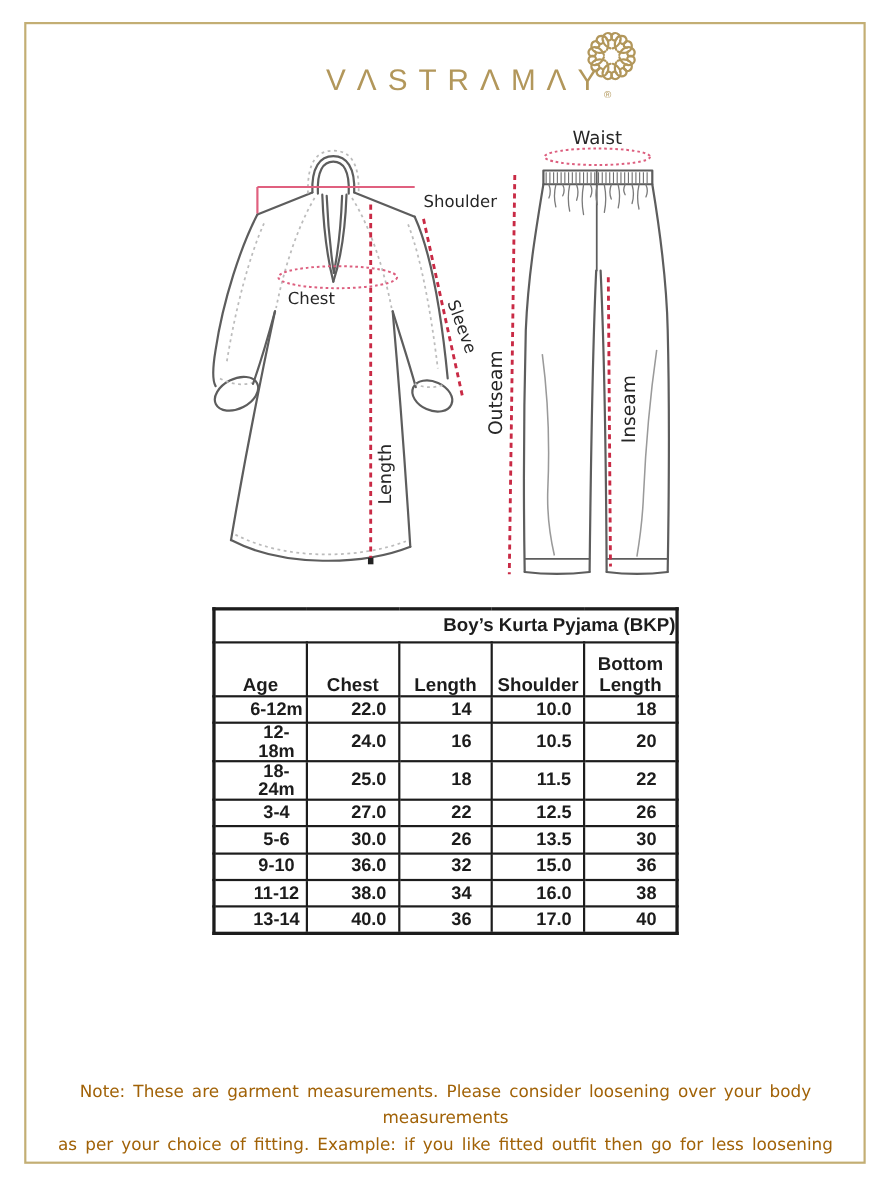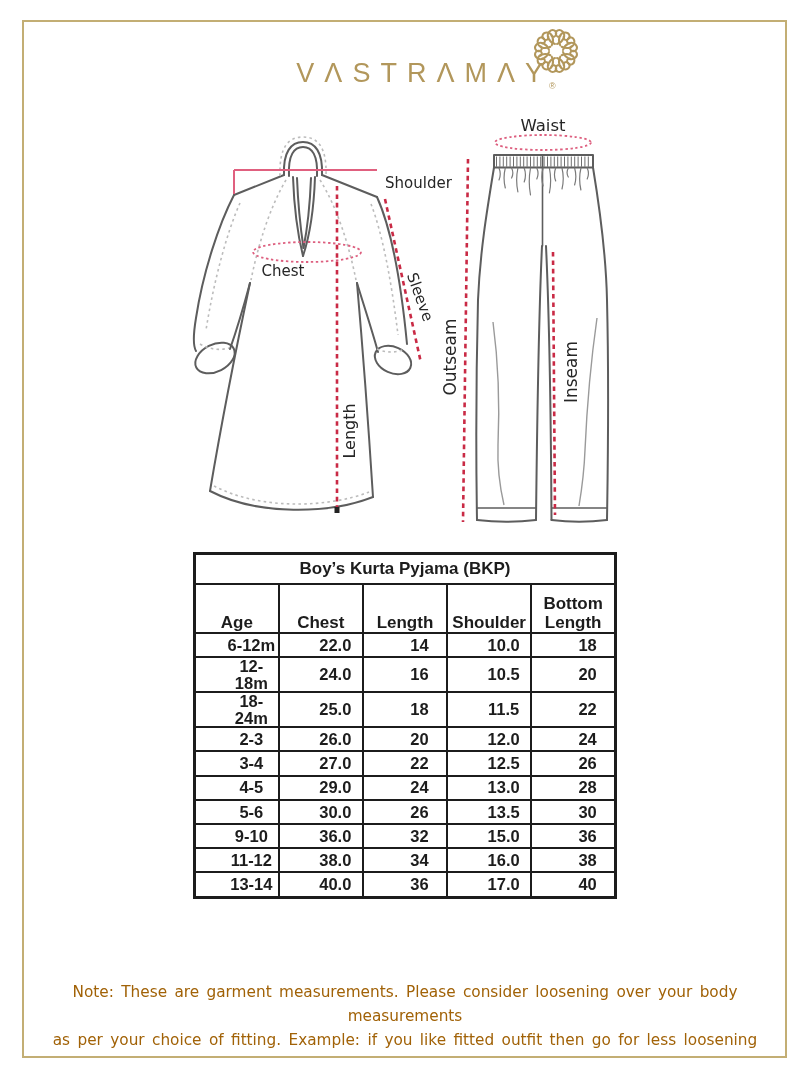--- a/index.html
+++ b/index.html
@@ -15,21 +15,21 @@
   .reg{font-size:9px;color:#b2975b;position:relative;top:7px;left:-4px;}
   .ornament{position:absolute;left:492px;top:27px;width:48px;height:48px;}
   
   .diagram{position:absolute;left:0;top:0;width:810px;height:560px;}
   .diagram text{font-family:"DejaVu Sans","Liberation Sans",sans-serif;fill:#262626;}
   
   .size-table{position:absolute;left:193px;top:552px;width:424px;border-collapse:collapse;
         table-layout:fixed;color:#1c1c1c;font-weight:bold;text-align:center;
         border:3px solid #1c1c1c;}
   .size-table th,.size-table td{border:2px solid #1c1c1c;padding:0;}
-  .title-cell{font-size:17px;height:28px;}
+  .title-cell{font-size:17px;height:28px;text-align:right;}
   .subtitle-cell{font-size:13.5px;height:23px;}
   .col-head{font-size:17px;height:47px;vertical-align:bottom;padding-bottom:2px;line-height:1.12;margin-top:22px;}
   .size-table td{font-size:16.5px;height:22.2px;line-height:1;padding-left:29px;}
   
   .note{position:absolute;left:30px;right:30px;top:980px;text-align:center;
         font-family:"DejaVu Sans","Liberation Sans",sans-serif;font-size:15.3px;color:#a16207;
         line-height:1.58;word-spacing:2.5px;}
 </style>
 </head>
 <body>
@@ -165,41 +165,27 @@
           <td>20</td>
         </tr>
         <tr>
           <td>18-24m</td>
           <td>25.0</td>
           <td>18</td>
           <td>11.5</td>
           <td>22</td>
         </tr>
         <tr>
-          <td>2-3</td>
-          <td>26.0</td>
-          <td>20</td>
-          <td>12.0</td>
-          <td>24</td>
-        </tr>
-        <tr>
           <td>3-4</td>
           <td>27.0</td>
           <td>22</td>
           <td>12.5</td>
           <td>26</td>
         </tr>
         <tr>
-          <td>4-5</td>
-          <td>29.0</td>
-          <td>24</td>
-          <td>13.0</td>
-          <td>28</td>
-        </tr>
-        <tr>
           <td>5-6</td>
           <td>30.0</td>
           <td>26</td>
           <td>13.5</td>
           <td>30</td>
         </tr>
         <tr>
           <td>9-10</td>
           <td>36.0</td>
           <td>32</td>

